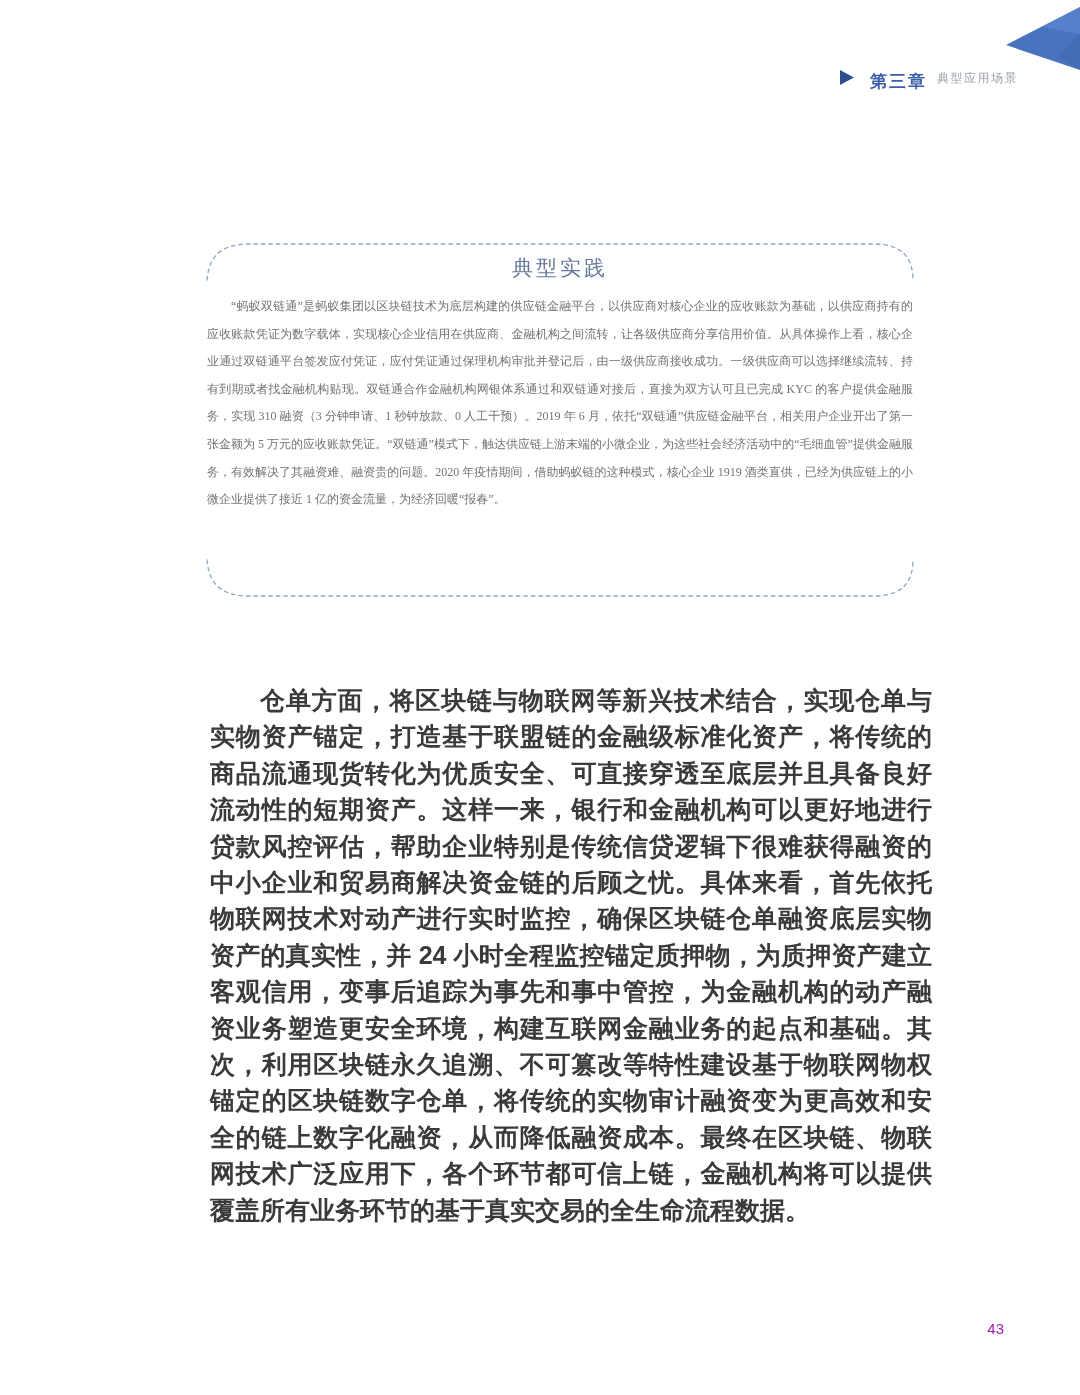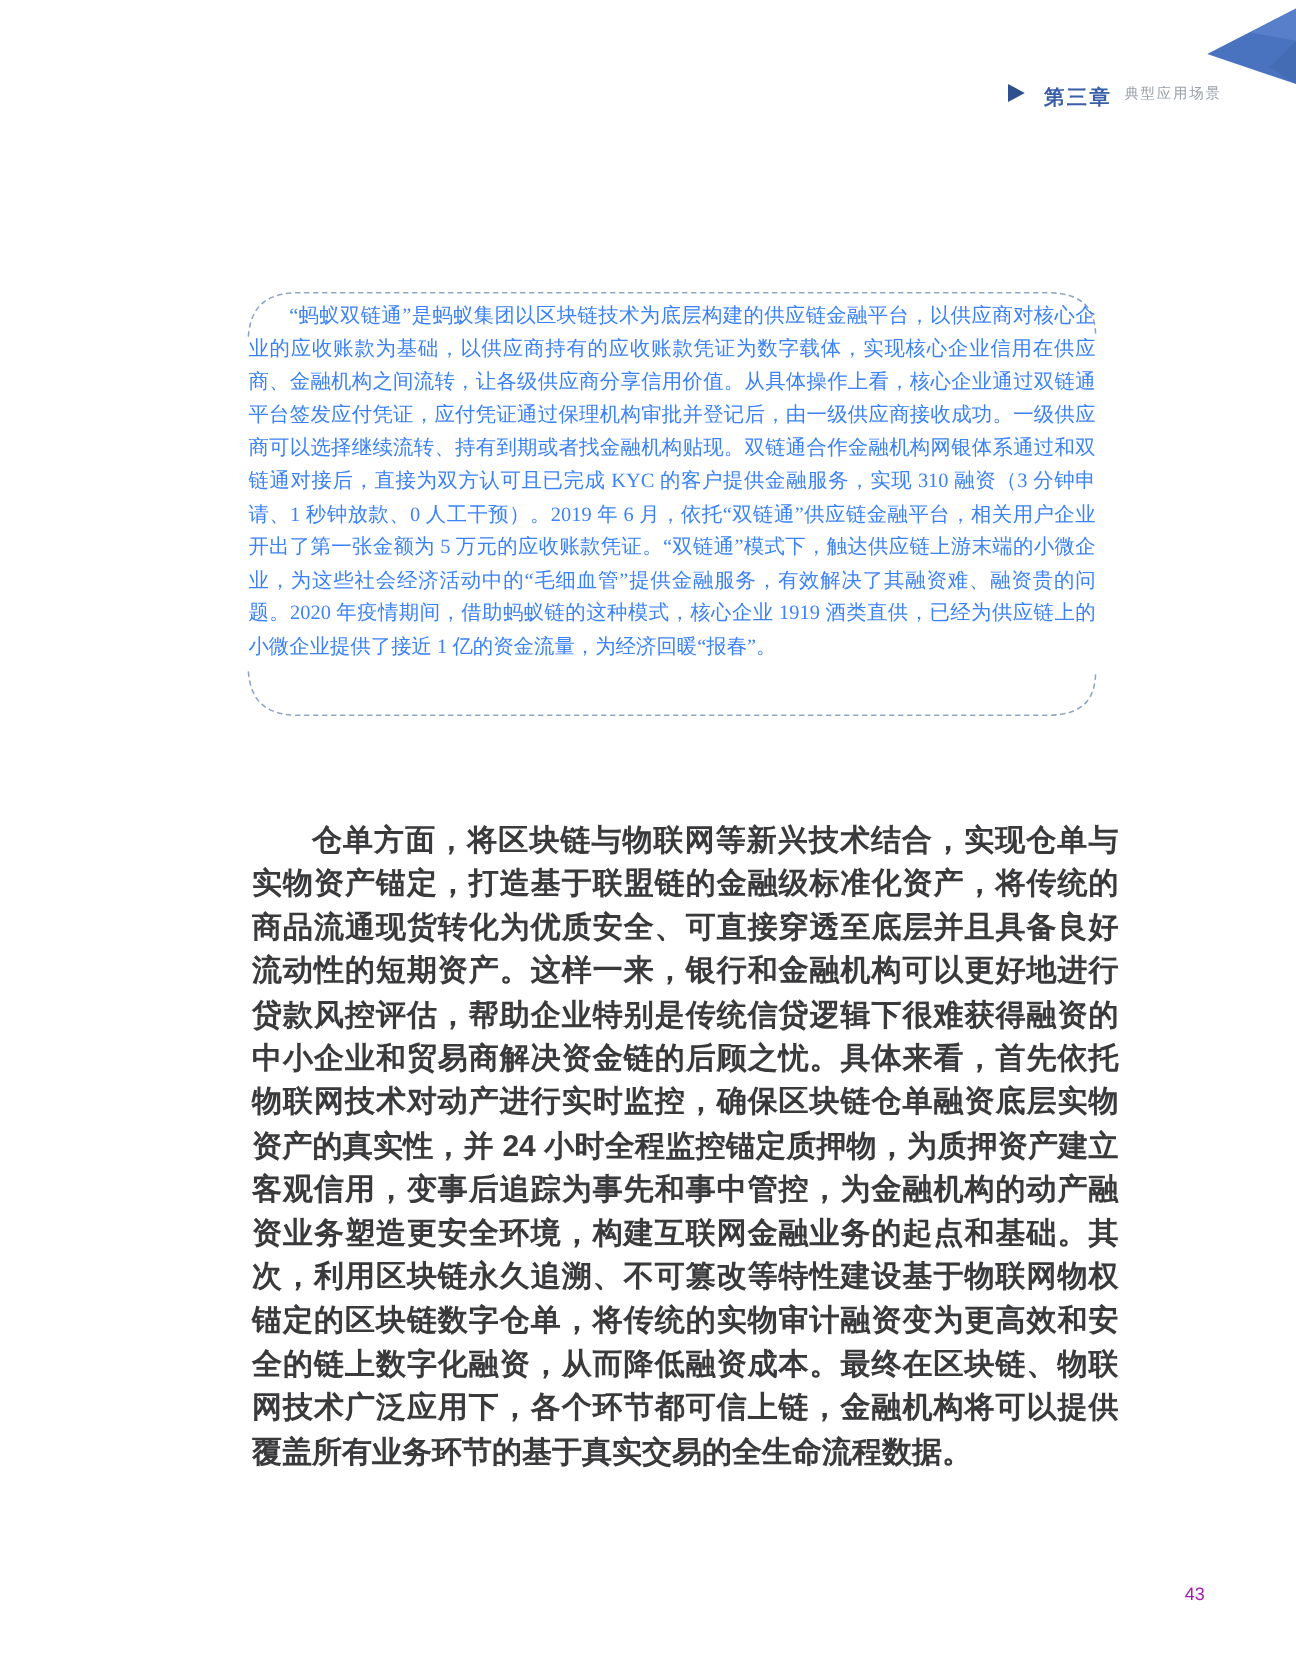--- a/index.html
+++ b/index.html
@@ -76,23 +76,23 @@
     padding-top: 16px;
     font-size: 21px;
     font-weight: normal;
     color: #66799a;
     letter-spacing: 3px;
   }
   .box-paragraph {
     position: relative;
     margin: 11px 3px 0 3px;
     font-family: "Liberation Serif", "DejaVu Serif", serif;
-    font-size: 17px;
+    font-size: 12px;
     line-height: 27.6px;
-    color: #3b82f6;
+    color: #737373;
     text-align: justify;
     text-indent: 2em;
   }
 
   
   .main-paragraph {
     position: absolute;
     left: 210px;
     top: 657px;
     width: 722px;
@@ -130,20 +130,21 @@
     </svg>
     <span class="chapter-label">第三章</span>
     <span class="section-label">典型应用场景</span>
   </div>
 
   <div class="practice-box">
     <svg class="box-border-svg" viewBox="0 0 712 364" preserveAspectRatio="none" xmlns="http://www.w3.org/2000/svg" aria-hidden="true">
       <path d="M 3,42 C 5,18 17,7 42,6 L 672,6 C 697,7 708,18 709,40" fill="none" stroke="#8fa6c2" stroke-width="1.3" stroke-dasharray="3.5,4" stroke-linecap="round"></path>
       <path d="M 3,322 C 5,346 17,357 42,358 L 672,358 C 697,357 708,346 709,324" fill="none" stroke="#8fa6c2" stroke-width="1.3" stroke-dasharray="3.5,4" stroke-linecap="round"></path>
     </svg>
+    <h2 class="box-title">典型实践</h2>
     <p class="box-paragraph">“蚂蚁双链通”是蚂蚁集团以区块链技术为底层构建的供应链金融平台，以供应商对核心企业的应收账款为基础，以供应商持有的应收账款凭证为数字载体，实现核心企业信用在供应商、金融机构之间流转，让各级供应商分享信用价值。从具体操作上看，核心企业通过双链通平台签发应付凭证，应付凭证通过保理机构审批并登记后，由一级供应商接收成功。一级供应商可以选择继续流转、持有到期或者找金融机构贴现。双链通合作金融机构网银体系通过和双链通对接后，直接为双方认可且已完成 KYC 的客户提供金融服务，实现 310 融资（3 分钟申请、1 秒钟放款、0 人工干预）。2019 年 6 月，依托“双链通”供应链金融平台，相关用户企业开出了第一张金额为 5 万元的应收账款凭证。“双链通”模式下，触达供应链上游末端的小微企业，为这些社会经济活动中的“毛细血管”提供金融服务，有效解决了其融资难、融资贵的问题。2020 年疫情期间，借助蚂蚁链的这种模式，核心企业 1919 酒类直供，已经为供应链上的小微企业提供了接近 1 亿的资金流量，为经济回暖“报春”。</p>
   </div>
 
   <p class="main-paragraph">仓单方面，将区块链与物联网等新兴技术结合，实现仓单与实物资产锚定，打造基于联盟链的金融级标准化资产，将传统的商品流通现货转化为优质安全、可直接穿透至底层并且具备良好流动性的短期资产。这样一来，银行和金融机构可以更好地进行贷款风控评估，帮助企业特别是传统信贷逻辑下很难获得融资的中小企业和贸易商解决资金链的后顾之忧。具体来看，首先依托物联网技术对动产进行实时监控，确保区块链仓单融资底层实物资产的真实性，并 24 小时全程监控锚定质押物，为质押资产建立客观信用，变事后追踪为事先和事中管控，为金融机构的动产融资业务塑造更安全环境，构建互联网金融业务的起点和基础。其次，利用区块链永久追溯、不可篡改等特性建设基于物联网物权锚定的区块链数字仓单，将传统的实物审计融资变为更高效和安全的链上数字化融资，从而降低融资成本。最终在区块链、物联网技术广泛应用下，各个环节都可信上链，金融机构将可以提供覆盖所有业务环节的基于真实交易的全生命流程数据。</p>
 
   <div class="page-number">43</div>
 
 </div>
 
 </body></html>

